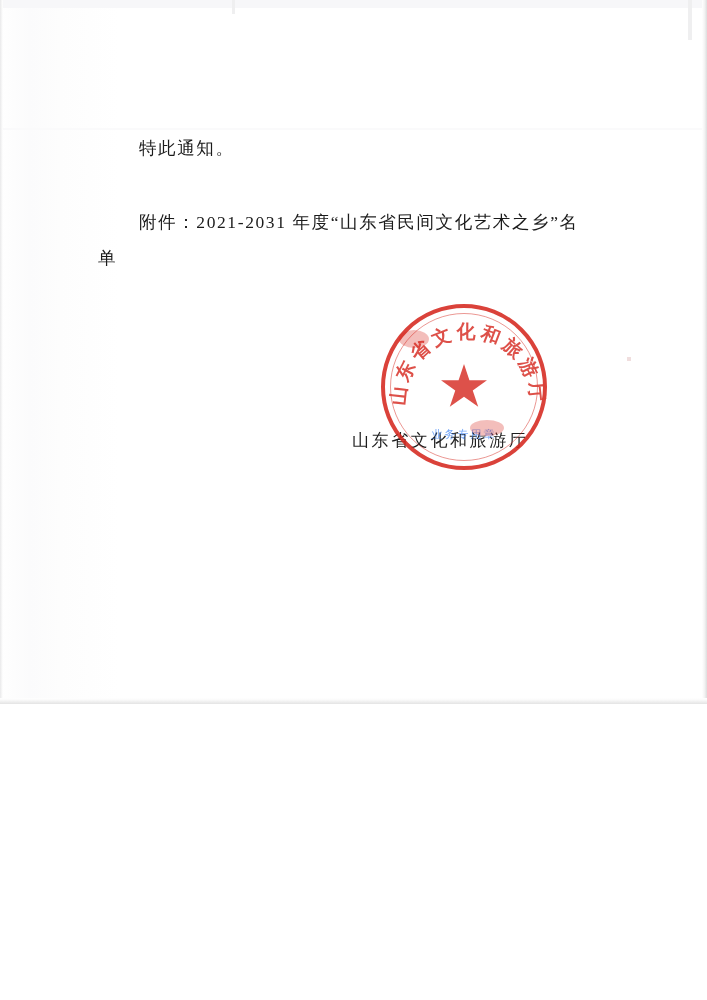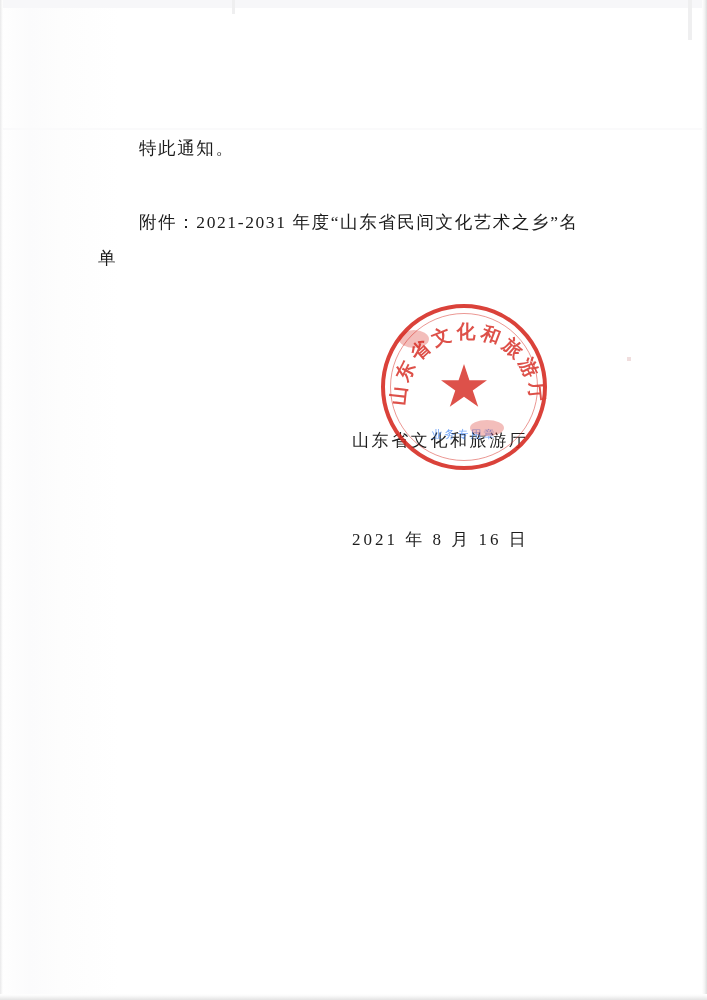--- a/index.html
+++ b/index.html
@@ -10,21 +10,21 @@
   body {
     width: 707px;
     height: 1000px;
     overflow: hidden;
     font-family: "Liberation Serif", serif;
   }
 
   .page {
     position: relative;
     width: 707px;
-    height: 1000px;
+    height: 704px;
     background: #ffffff;
     overflow: hidden;
   }
 
   
   .scan-tint {
     position: absolute;
     inset: 0;
     background:
       linear-gradient(90deg, #ffffff 0px, #fdfdfd 14px, #fbfbfc 30px, #fdfdfd 60px, #ffffff 120px),
@@ -195,21 +195,20 @@
   <div class="doc-body">
     <div class="para p-notice">特此通知。</div>
 
     <div class="para p-attach-1">附件：2021-2031 年度“山东省民间文化艺术之乡”名</div>
 
     <div class="para p-attach-2">单</div>
   </div>
 
   <div class="sign-block">
     <span class="sign-line">山东省文化和旅游厅</span>
-    <span class="sign-line sign-date">2021 年 8 月 16 日</span>
   </div>
 
   <div class="seal">
     <div class="seal-inner-ring"></div>
     <svg class="seal-arc" viewBox="0 0 166 166">
       <defs>
         <path id="sealArcPath" d="M 20,93 A 63,63 0 0 1 146,93" fill="none"></path>
       </defs>
       <text>
         <textPath href="#sealArcPath" startOffset="50%" text-anchor="middle">山东省文化和旅游厅</textPath>

